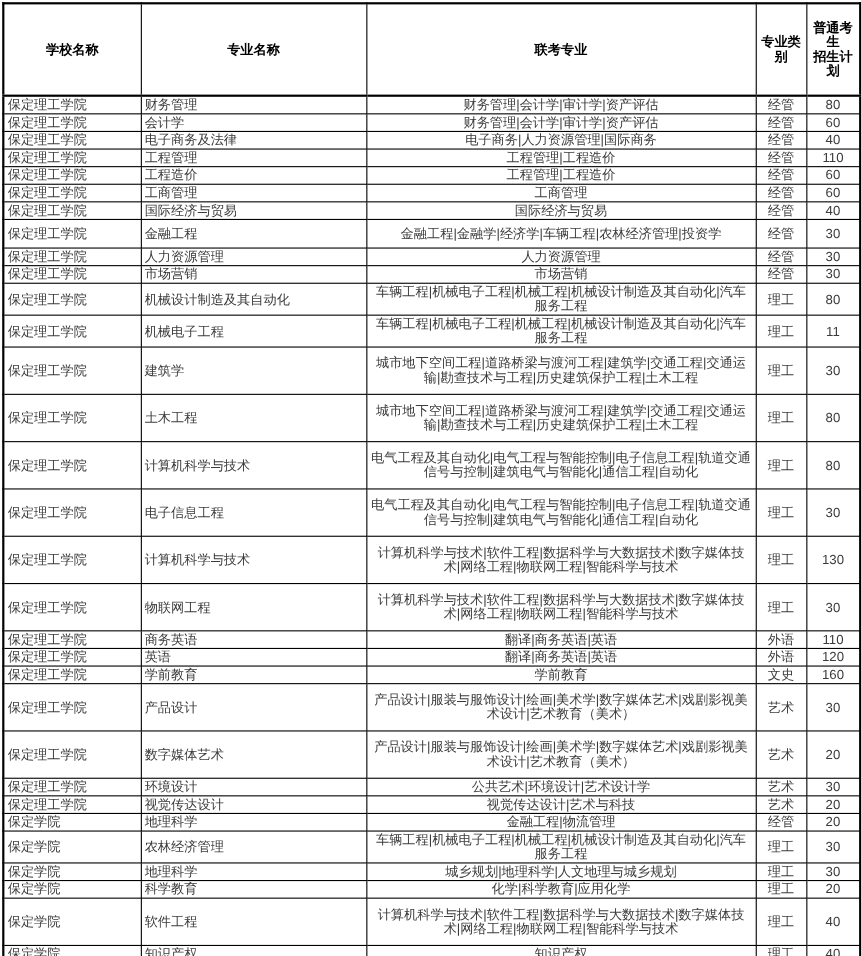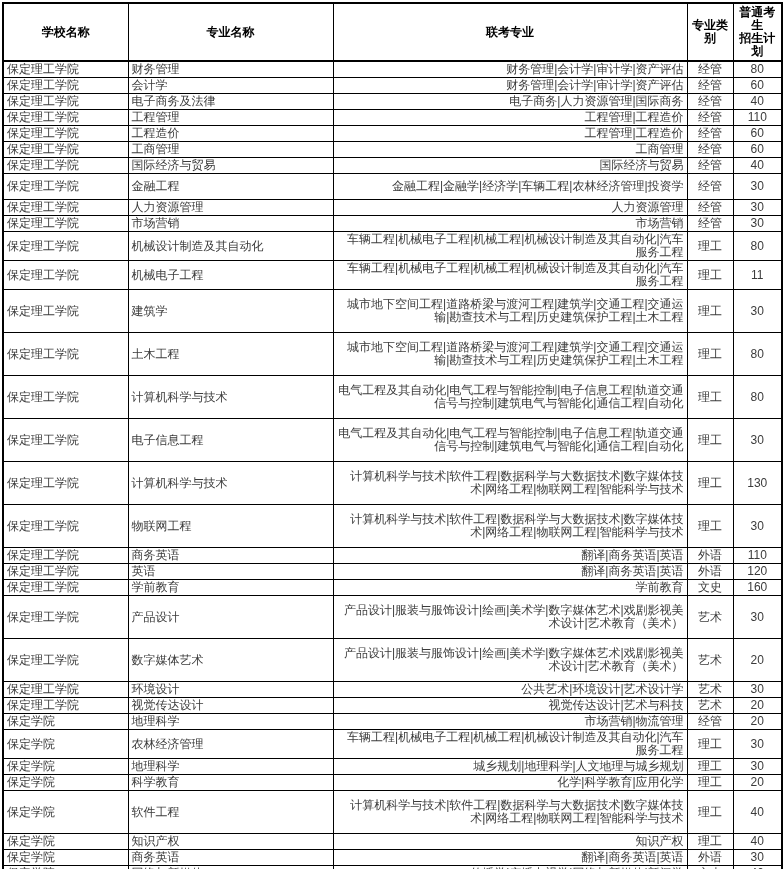--- a/index.html
+++ b/index.html
@@ -34,29 +34,29 @@
     overflow: hidden;
     padding: 0 2px;
   }
   thead th {
     color: var(--header-text);
     font-weight: bold;
     text-align: center;
     height: 26px;
     border-bottom: 2px solid var(--border-color);
     white-space: pre-line;
-    padding: 2px 1px;
+    padding: 15px 1px;
   }
   tbody td { color: var(--body-text); }
   td.col-school, td.col-major {
     text-align: left;
     padding-left: 3px;
     white-space: nowrap;
   }
-  td.col-joint { text-align: right; padding: 1px 3px; }
+  td.col-joint { text-align: center; padding: 1px 3px; }
   td.col-category, td.col-plan { text-align: center; }
   tr.s  > td { height: 13px; }
   tr.st > td { height: 26px; }
   tr.d  > td { height: 29px; }
   tr.dt > td { height: 43px; }
 </style>
 </head>
 <body>
 
 <div class="page">
@@ -251,21 +251,21 @@
         <tr class="s">
           <td class="col-school">保定理工学院</td>
           <td class="col-major">视觉传达设计</td>
           <td class="col-joint">视觉传达设计|艺术与科技</td>
           <td class="col-category">艺术</td>
           <td class="col-plan">20</td>
         </tr>
         <tr class="s">
           <td class="col-school">保定学院</td>
           <td class="col-major">地理科学</td>
-          <td class="col-joint">市场营销|物流管理</td>
+          <td class="col-joint">金融工程|物流管理</td>
           <td class="col-category">经管</td>
           <td class="col-plan">20</td>
         </tr>
         <tr class="d">
           <td class="col-school">保定学院</td>
           <td class="col-major">农林经济管理</td>
           <td class="col-joint">车辆工程|机械电子工程|机械工程|机械设计制造及其自动化|汽车服务工程</td>
           <td class="col-category">理工</td>
           <td class="col-plan">30</td>
         </tr>

